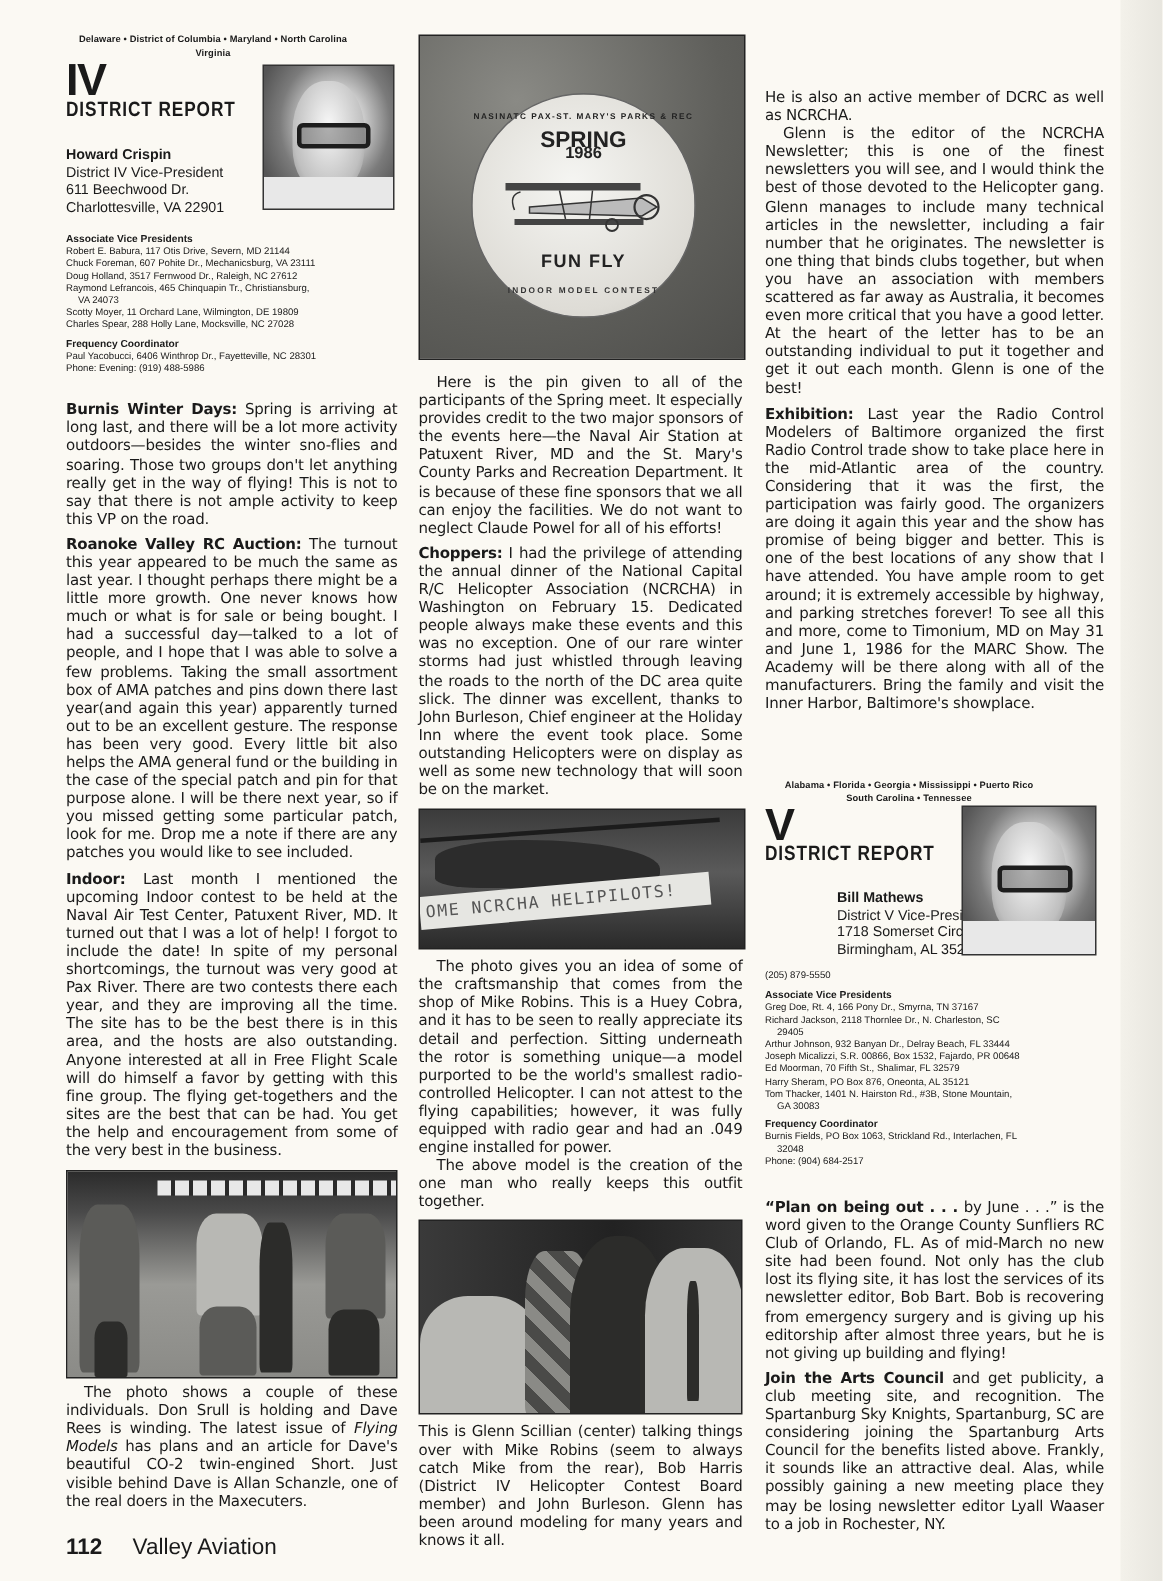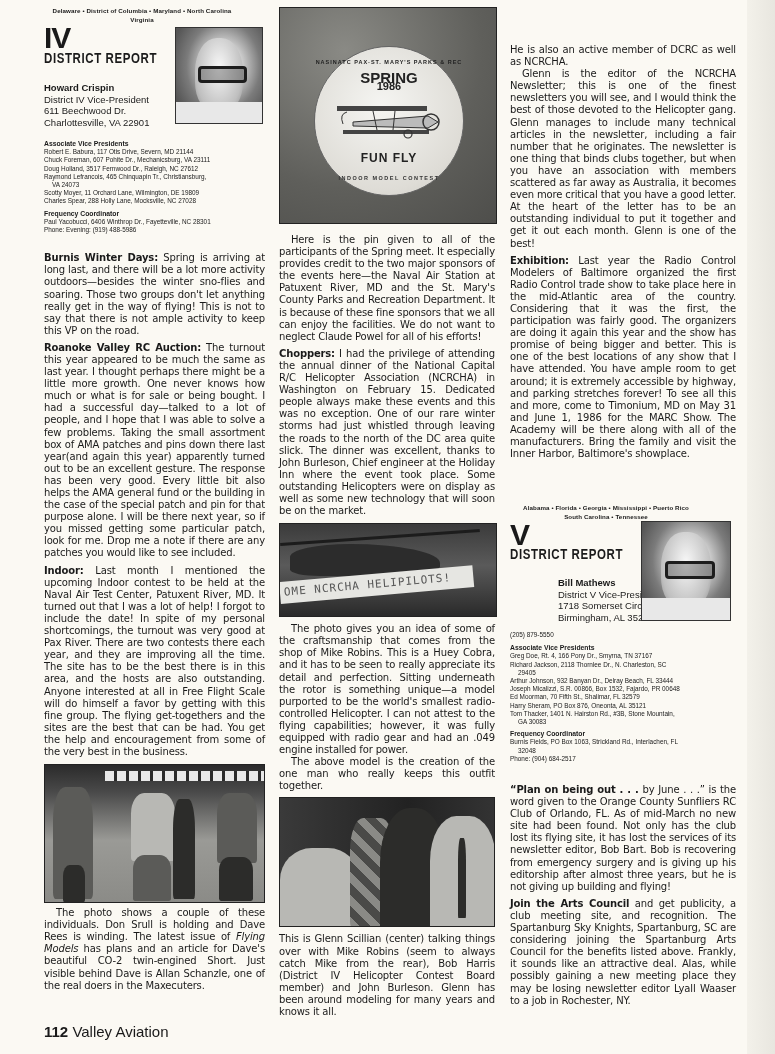--- a/index.html
+++ b/index.html
@@ -4,21 +4,21 @@
 <style>
   html, body { margin: 0; padding: 0; }
   body {
     width: 775px; height: 1054px; overflow: hidden;
     background: #fbf9f3; color: #1a1a1a;
     font-family: "DejaVu Serif", serif;
     position: relative;
   }
   .page-edge { position: absolute; right: 0; top: 0; width: 28px; height: 1054px;
     background: linear-gradient(to right, #f3f1ea, #e8e6df); }
-  .col { position: absolute; top: 0; }
+  .col { position: absolute; top: 16px; }
   .col1 { left: 44px; width: 221px; }
   .col2 { left: 279px; width: 216px; }
   .col3 { left: 510px; width: 226px; }
   .states { font-family: "Liberation Sans", sans-serif; font-size: 6.2px; font-weight: bold; text-align: center; line-height: 9px; letter-spacing: 0.1px; }
   .dist-head { position: relative; height: 128px; }
   .roman { font-family: "Liberation Sans", sans-serif; font-weight: bold; font-size: 30px; line-height: 28px; letter-spacing: -1px; }
   .dr-title { font-family: "Liberation Sans", sans-serif; font-weight: bold; font-size: 11.5px; letter-spacing: 0.6px; transform: scaleY(1.2); transform-origin: left; }
   .addr { font-family: "Liberation Sans", sans-serif; font-size: 9.5px; line-height: 11.5px; }
   .addr b { font-size: 9.5px; }
   .small { font-family: "Liberation Sans", sans-serif; font-size: 6.4px; line-height: 8.2px; }
@@ -60,21 +60,21 @@
     font-family: "DejaVu Sans Mono", monospace; font-size: 11px; line-height: 22px; color: #555; letter-spacing: 1px; padding-left: 4px; white-space: nowrap; overflow: hidden; }
 
   .people-photo { height: 130px; background: linear-gradient(180deg, #2b2b2b 0%, #4a4a4a 20%, #9a9a96 55%, #8b8b87 100%); }
   .people-photo .windows { position: absolute; left: 60px; top: 6px; width: 160px; height: 10px;
     background: repeating-linear-gradient(90deg, #e8e8e8 0 9px, #2a2a2a 9px 12px); }
   .fig { position: absolute; background: #5b5b58; border-radius: 30% 30% 6% 6%; }
   .fig.dark { background: #2c2c2a; }
   .fig.light { background: #b8b8b4; }
   .people2-photo { height: 130px; background: linear-gradient(90deg, #3a3a3a, #222 60%, #333); }
   .footer { position: absolute; left: 44px; top: 1023px; font-family: "Liberation Sans", sans-serif; font-size: 15px; }
-  .footer .num { font-weight: bold; }
+  .footer .num { font-weight: bold; margin-right: 16px; }
 </style>
 </head>
 <body>
 
 <div class="page-edge"></div>
 
 <div class="col col1">
   <div class="dist-head">
     <div class="states" style="position:absolute; top:6px; left:-2px; width:200px;">
       <div>Delaware • District of Columbia • Maryland • North Carolina</div>

